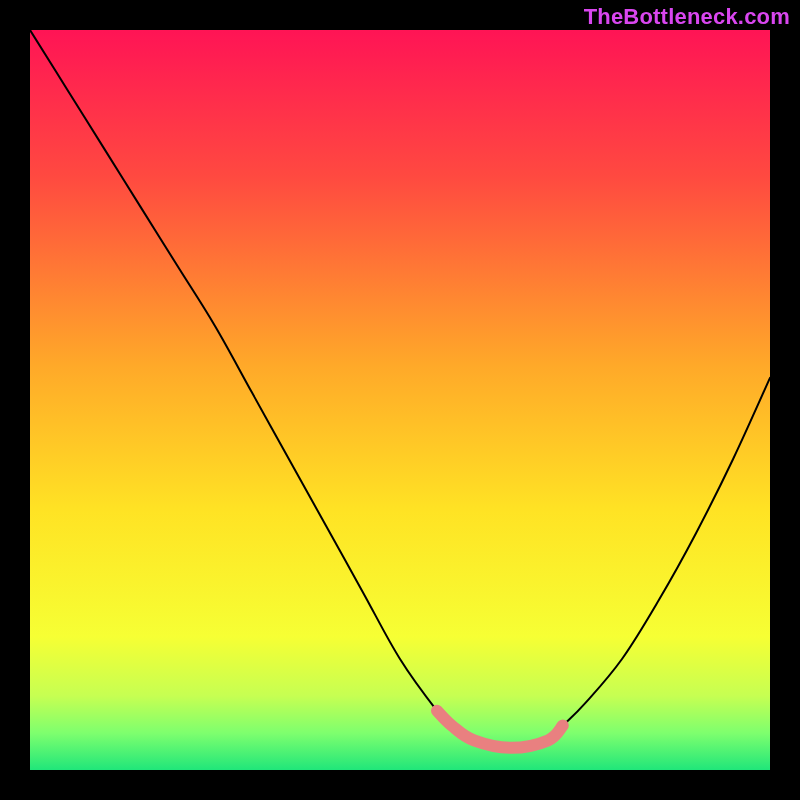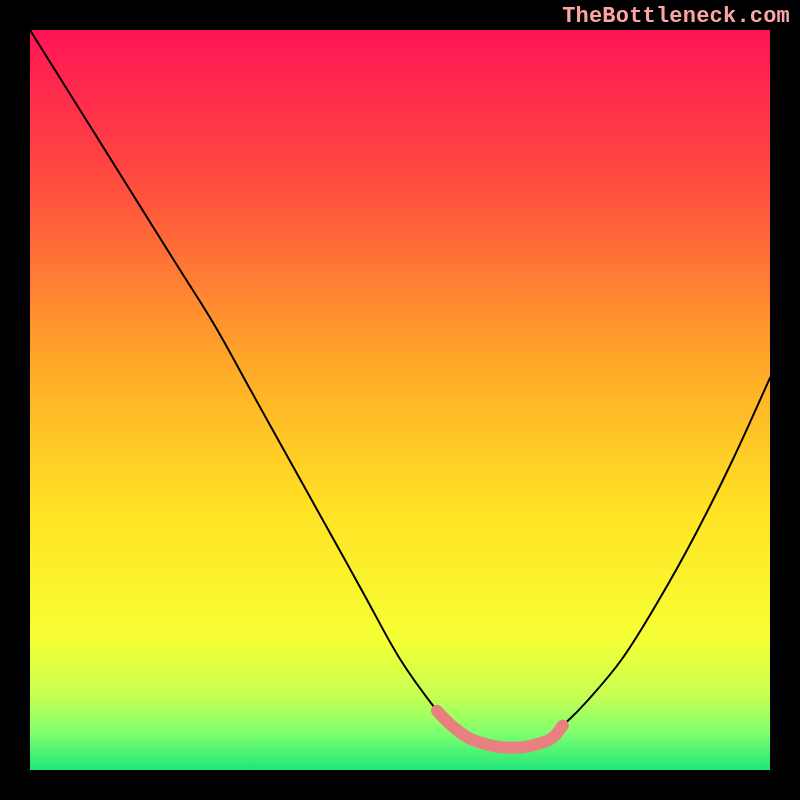--- a/index.html
+++ b/index.html
@@ -7,24 +7,24 @@
   .frame {
     position: relative;
     width: 800px;
     height: 800px;
     background: #000;
   }
   .watermark {
     position: absolute;
     top: 4px;
     right: 10px;
-    font-family: Liberation Mono, monospace;
+    font-family: Liberation Sans, sans-serif;
     font-size: 22px;
     font-weight: bold;
-    color: #fca5a5;
+    color: #d946ef;
     letter-spacing: 0.2px;
   }
   .plot {
     position: absolute;
     left: 30px;
     top: 30px;
     width: 740px;
     height: 740px;
     display: block;
   }

